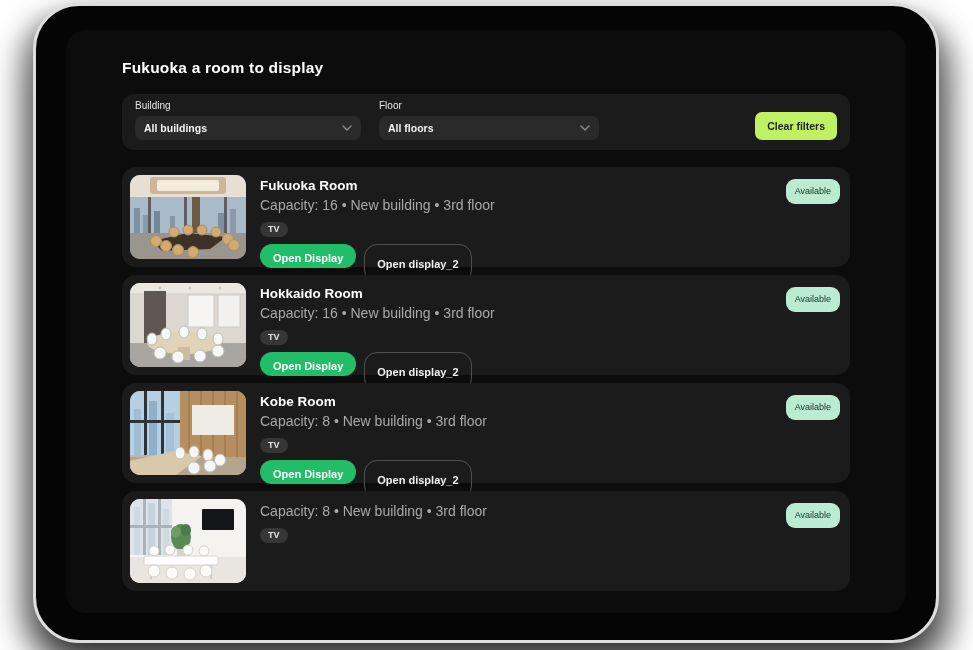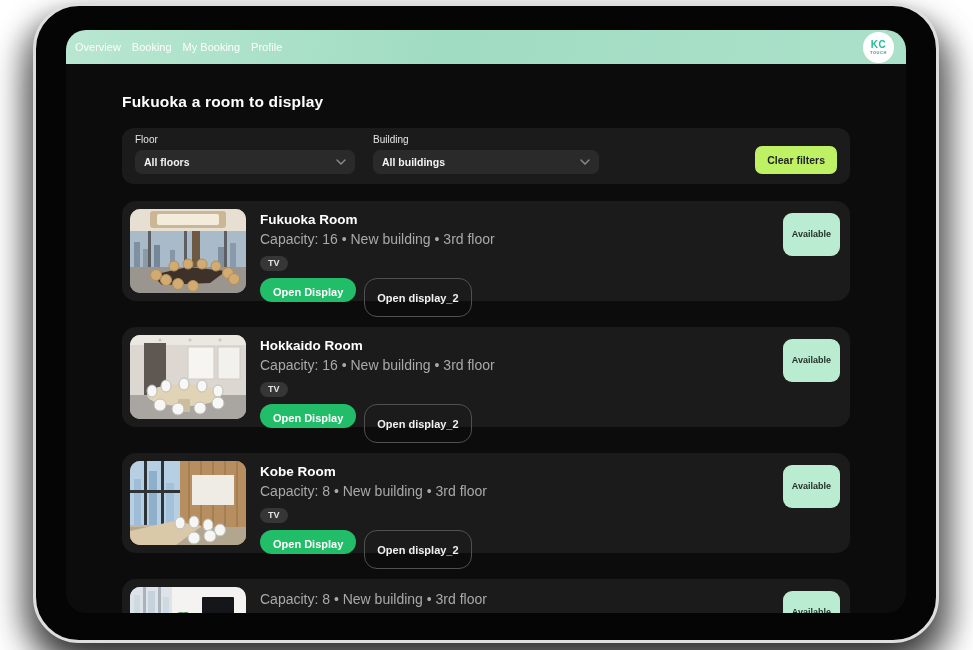--- a/index.html
+++ b/index.html
@@ -67,21 +67,21 @@
   .chevron { flex: none; margin-left: 8px; }
   .clear-btn {
     margin-left: auto; height: 28px; padding: 0 12px;
     background: #bef264; color: #222222; border: none; border-radius: 7px;
     font-family: inherit; font-size: 10.5px; font-weight: 600; cursor: pointer;
   }
   
   .rooms { margin-top: 17px; }
   .card {
     position: relative; height: 100px; background: #1b1b1b;
-    border-radius: 14px; margin-bottom: 26px; padding: 8px;
+    border-radius: 14px; margin-bottom: 8px; padding: 8px;
     display: flex;
   }
   .photo {
     width: 116px; height: 84px; border-radius: 10px;
     overflow: hidden; flex: none; background: #2a2a2a;
   }
   .photo svg { width: 100%; height: 100%; display: block; }
   .info { margin-left: 14px; flex: 1; position: relative; }
   .room-name { margin: 4px 0 0; color: #ffffff; font-size: 13.5px; font-weight: 700; line-height: 14px; }
   .details { margin: 7px 0 0; color: #a9a9a9; font-size: 14px; line-height: 11px; }
@@ -98,60 +98,48 @@
     font-family: inherit; font-size: 11px; font-weight: 700; cursor: pointer;
   }
   .btn-secondary {
     height: 39px; padding: 0 12px; border: 1px solid #505050; border-radius: 13px;
     background: transparent; color: #f0f0f0;
     font-family: inherit; font-size: 11px; font-weight: 600; cursor: pointer;
   }
   .badge {
     position: absolute; top: 4px; right: 2px;
     background: var(--badge-bg, #b9ecd1); color: #253229;
-    font-size: 9px; font-weight: 700; line-height: 1;
-    padding: 17px 9px; border-radius: 9px;
+    font-size: 9px; font-weight: 400; line-height: 1;
+    padding: 8px 9px; border-radius: 9px;
   }
 </style>
 </head>
 <body>
 
 <div class="device">
   <div class="screen">
 
-    <header class="navbar">
-      <nav class="nav-items" style="display:flex;gap:11px;align-items:center;">
-          <span class="nav-item">Overview</span>
-          <span class="nav-item">Booking</span>
-          <span class="nav-item">My Booking</span>
-          <span class="nav-item">Profile</span>
-        </nav>
-      <div class="logo">
-        <span class="logo-kc">KC</span>
-        <span class="logo-touch">TOUCH</span>
-      </div>
-    </header>
 
     <main class="content">
       <h1 class="page-title">Fukuoka a room to display</h1>
 
       <section class="filterbar">
+        <div class="filter-group">
+          <span class="filter-label">Building</span>
+          <div class="select select-building">
+            <span>All buildings</span>
+            <svg class="chevron" width="10" height="6" viewBox="0 0 10 6">
+                <polyline points="1,1 5,5 9,1" fill="none" stroke="#8d8d8d" stroke-width="1.4" stroke-linecap="round"></polyline>
+              </svg>
+          </div>
+        </div>
         <div class="filter-group">
           <span class="filter-label">Floor</span>
           <div class="select select-floor">
             <span>All floors</span>
-            <svg class="chevron" width="10" height="6" viewBox="0 0 10 6">
-                <polyline points="1,1 5,5 9,1" fill="none" stroke="#8d8d8d" stroke-width="1.4" stroke-linecap="round"></polyline>
-              </svg>
-          </div>
-        </div>
-        <div class="filter-group">
-          <span class="filter-label">Building</span>
-          <div class="select select-building">
-            <span>All buildings</span>
             <svg class="chevron" width="10" height="6" viewBox="0 0 10 6">
                 <polyline points="1,1 5,5 9,1" fill="none" stroke="#8d8d8d" stroke-width="1.4" stroke-linecap="round"></polyline>
               </svg>
           </div>
         </div>
         <button class="clear-btn">Clear filters</button>
       </section>
 
       <section class="rooms" id="rooms">
   <article class="card">

